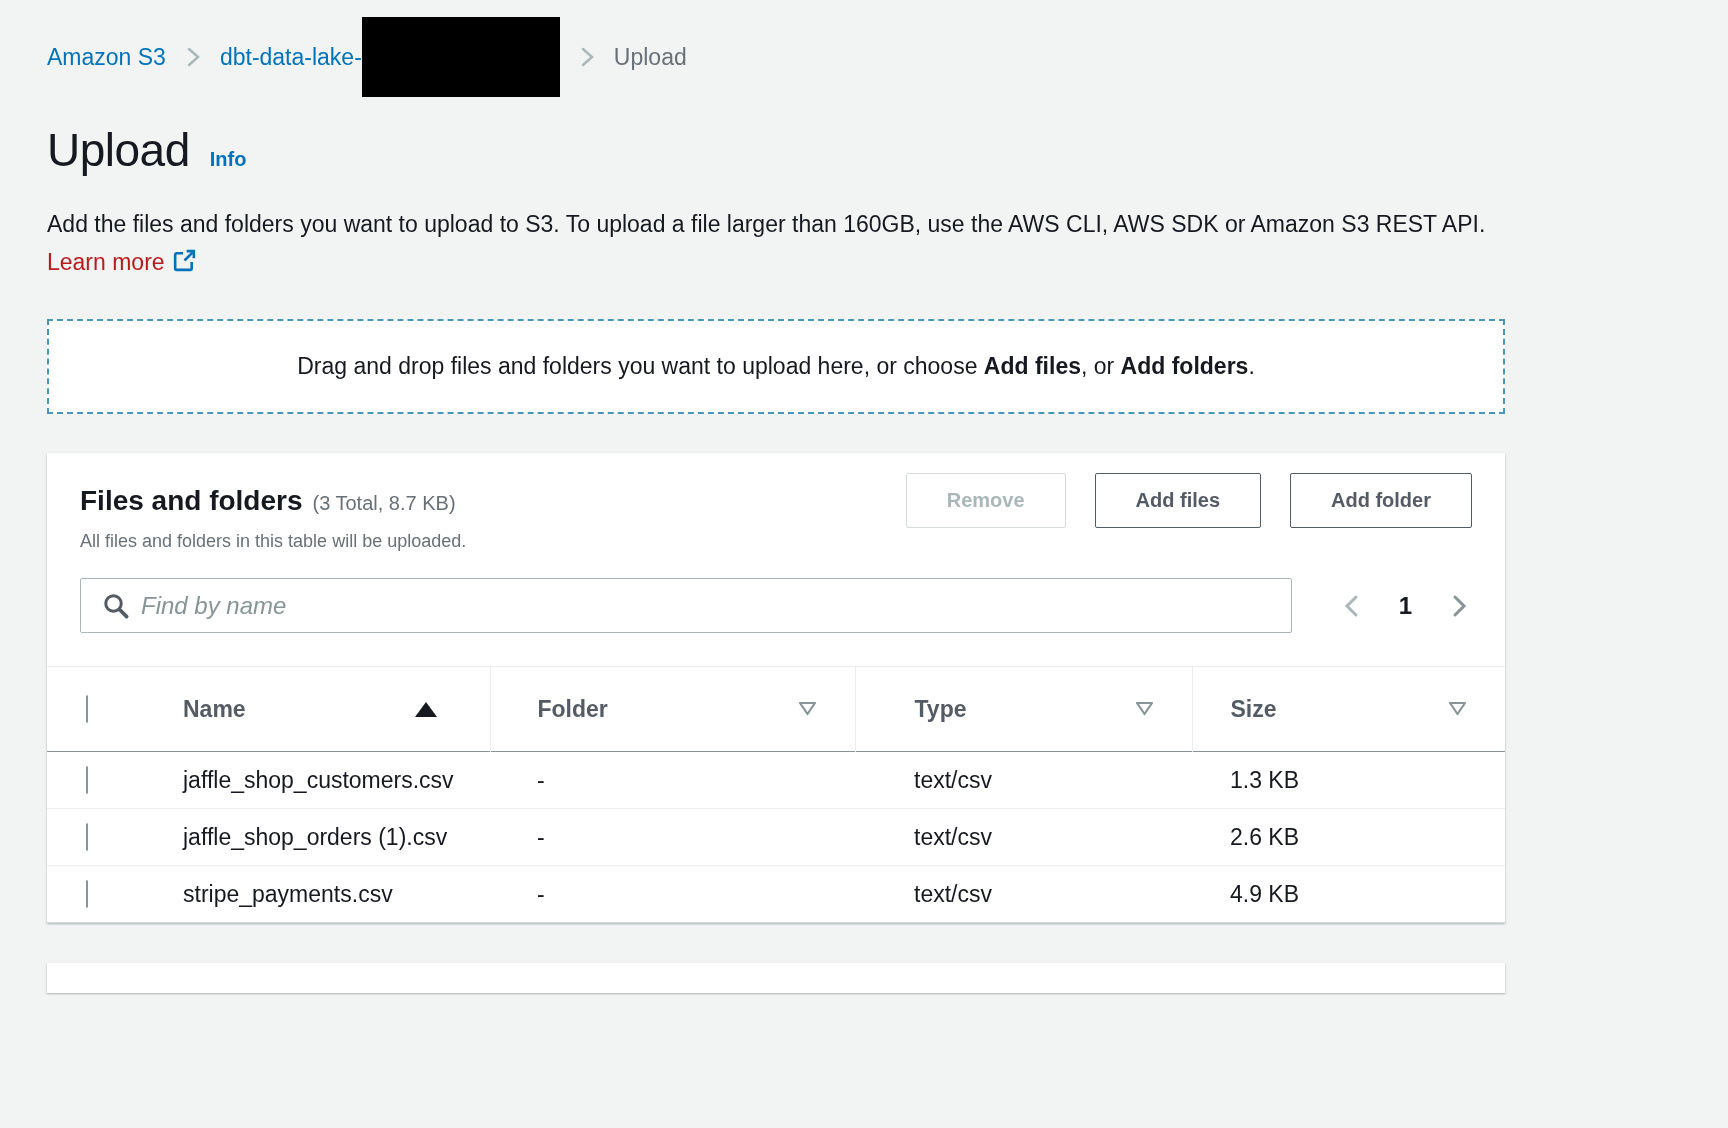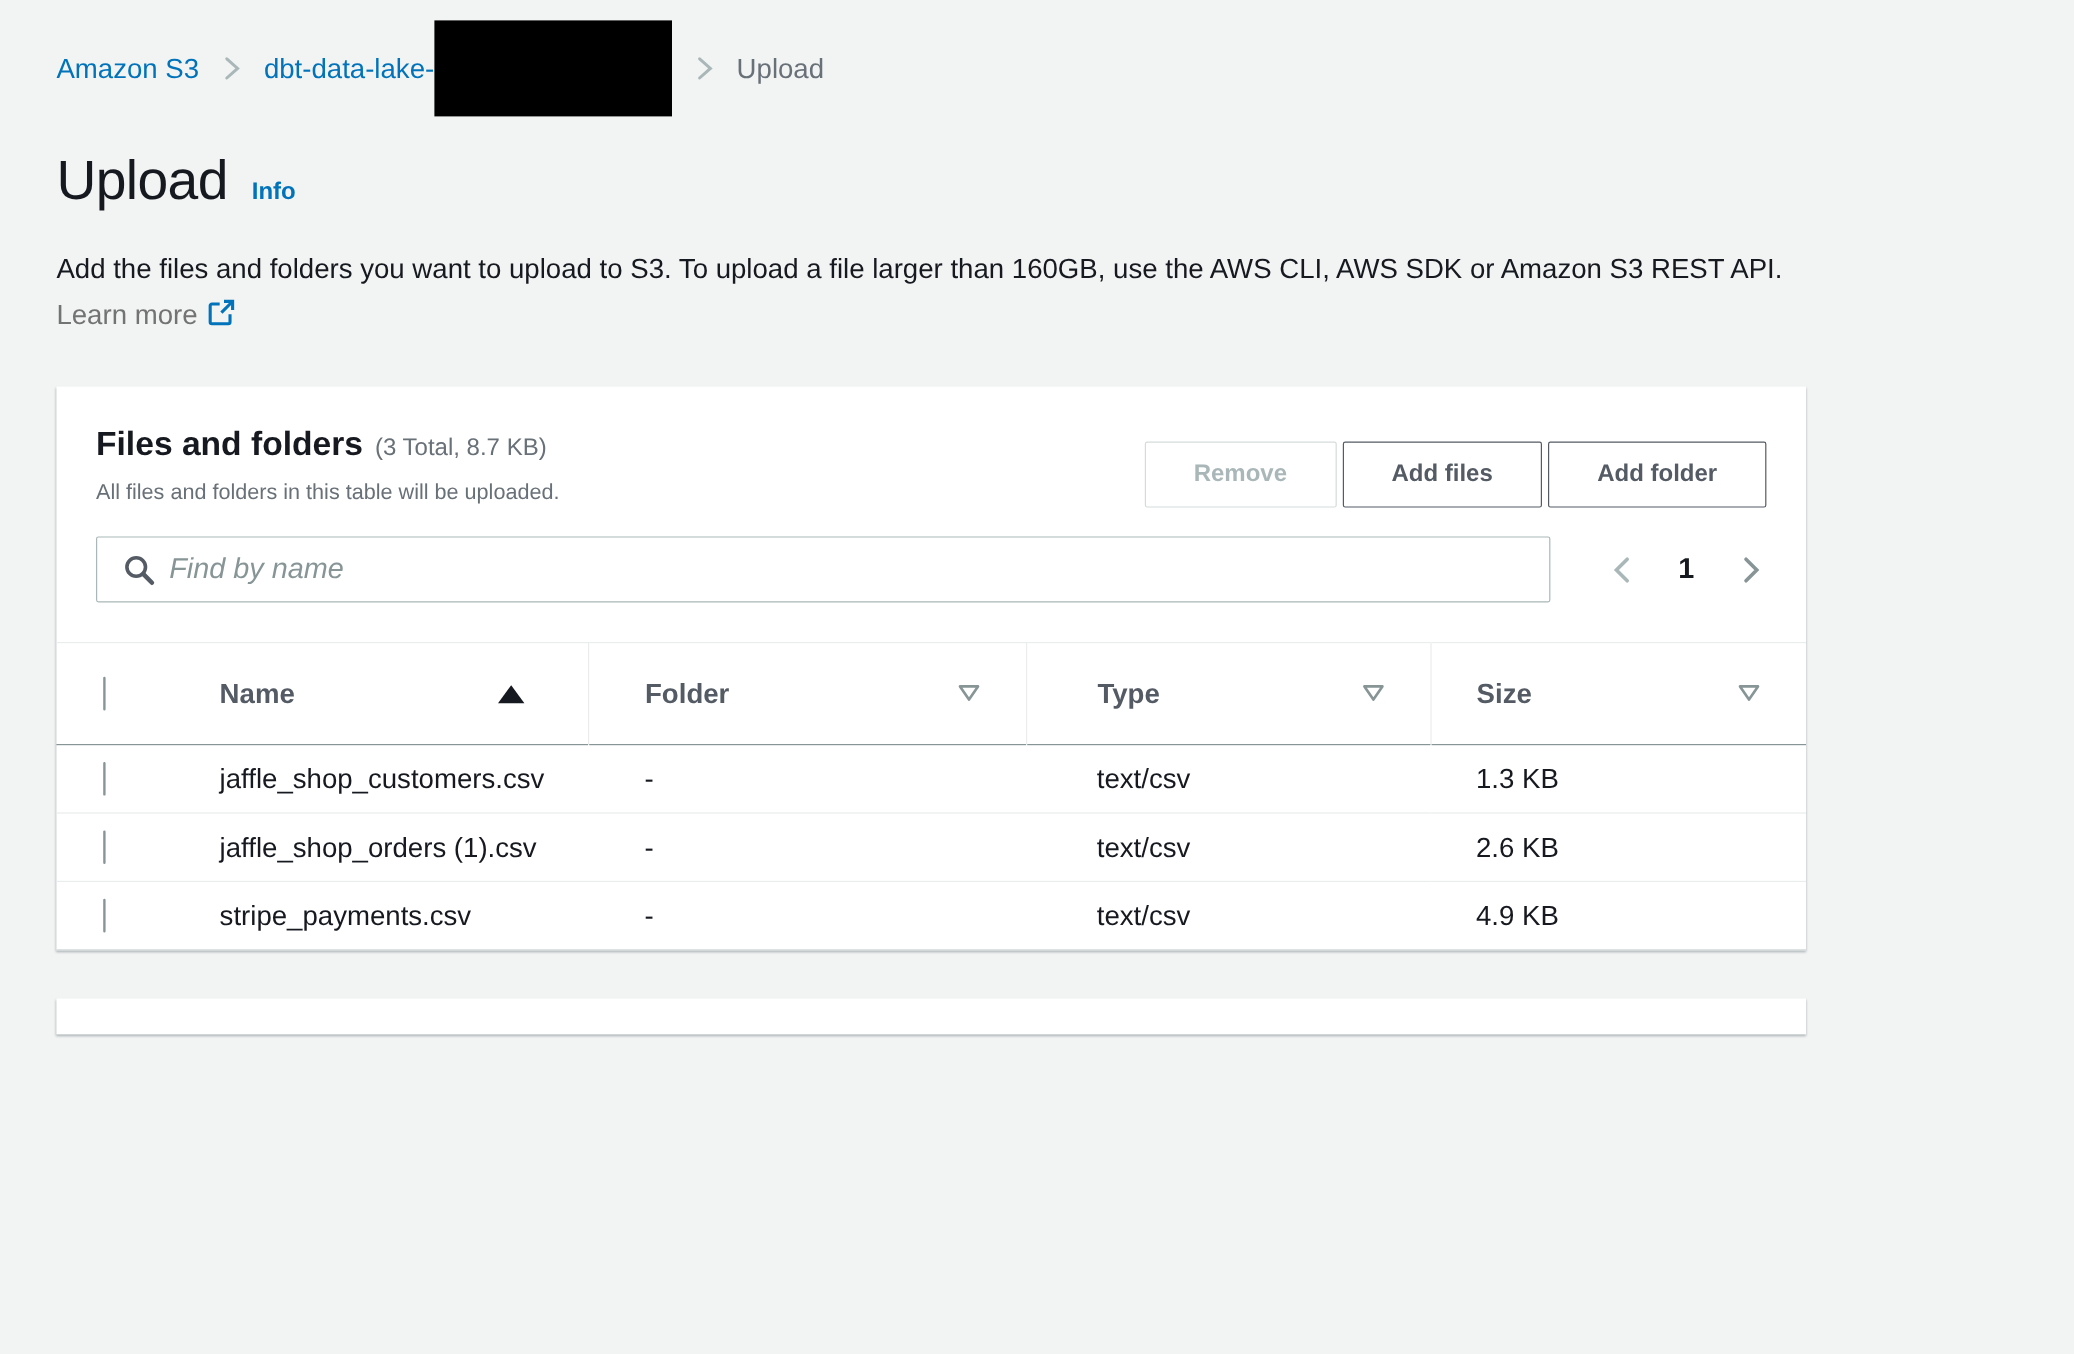--- a/index.html
+++ b/index.html
@@ -19,21 +19,21 @@
   .redacted-box { display: inline-block; width: 198px; height: 80px; background: #000; vertical-align: middle; }
   .crumb-group { display: flex; align-items: center; }
 
   
   .title-row { display: flex; align-items: baseline; margin-top: 26px; }
   .page-title { font-size: 46px; font-weight: 500; color: #16191f; letter-spacing: -0.5px; }
   .info-link { margin-left: 20px; font-size: 20px; font-weight: 700; color: #0073bb; text-decoration: none; cursor: pointer; }
 
   
   .intro { margin-top: 28px; max-width: 1460px; font-size: 23px; line-height: 38px; color: #16191f; }
-  .intro a { color: #737373; text-decoration: none; cursor: pointer; white-space: nowrap; }
+  .intro a { color: #b91c1c; text-decoration: none; cursor: pointer; white-space: nowrap; }
   .ext-icon { display: inline-block; vertical-align: -2px; margin-left: 8px; }
 
   
   .dropzone {
     margin-top: 36px; width: 1458px; height: 95px;
     background: #ffffff; border: 2px dashed #4697bb;
     display: flex; align-items: center; justify-content: center;
     font-size: 23px;
   }
   .dropzone b { font-weight: 700; }
@@ -44,21 +44,21 @@
     border-bottom: 1px solid #d5dbdb;
     box-shadow: 0 1px 2px rgba(0, 28, 36, 0.3);
     position: relative;
   }
   .card-header { padding: 32px 33px 0 33px; }
   .card-title-line { display: flex; align-items: baseline; }
   .card-title { font-size: 28px; font-weight: 700; color: #16191f; }
   .card-count { font-size: 20px; font-weight: 400; color: #687078; margin-left: 10px; }
   .card-subtitle { margin-top: 14px; font-size: 18px; color: #687078; }
 
-  .button-row { position: absolute; top: 20px; right: 33px; display: flex; gap: 5px; margin-top: 26px; }
+  .button-row { position: absolute; top: 20px; right: 33px; display: flex; gap: 29px; }
   .btn {
     height: 55px; padding: 0 40px; font-size: 20px; font-weight: 700;
     font-family: "Liberation Sans", sans-serif;
     background: #ffffff; border-radius: 2px; cursor: pointer;
     display: flex; align-items: center; justify-content: center;
   }
   .btn-disabled { border: 1px solid #d5dbdb; color: #aab7b8; cursor: not-allowed; }
   .btn-normal { border: 1px solid #545b64; color: #545b64; }
 
   
@@ -148,20 +148,25 @@
 
   <p class="intro">
     <span>Add the files and folders you want to upload to S3. To upload a file larger than 160GB, use the AWS CLI, AWS SDK or Amazon S3 REST API.</span>
     <a><span>Learn more</span><span class="ext-icon"><svg width="23" height="23" viewBox="0 0 16 16">
             <path d="M13 9 v4.5 a1 1 0 0 1 -1 1 H2.5 a1 1 0 0 1 -1 -1 V4 a1 1 0 0 1 1 -1 H7" fill="none" stroke="#0073bb" stroke-width="1.8"></path>
             <path d="M9.5 1.5 H14.5 V6.5" fill="none" stroke="#0073bb" stroke-width="1.8"></path>
             <path d="M14 2 L8 8" fill="none" stroke="#0073bb" stroke-width="1.8"></path>
           </svg></span></a>
   </p>
 
+  <div class="dropzone">
+    <span>
+      <span>Drag and drop files and folders you want to upload here, or choose </span><b>Add files</b><span>, or </span><b>Add folders</b><span>.</span>
+    </span>
+  </div>
 
   <section class="card">
 
     <div class="card-header">
       <div class="card-title-line">
         <span class="card-title">Files and folders</span>
         <span class="card-count">(3 Total, 8.7 KB)</span>
       </div>
       <div class="card-subtitle">All files and folders in this table will be uploaded.</div>
     </div>

